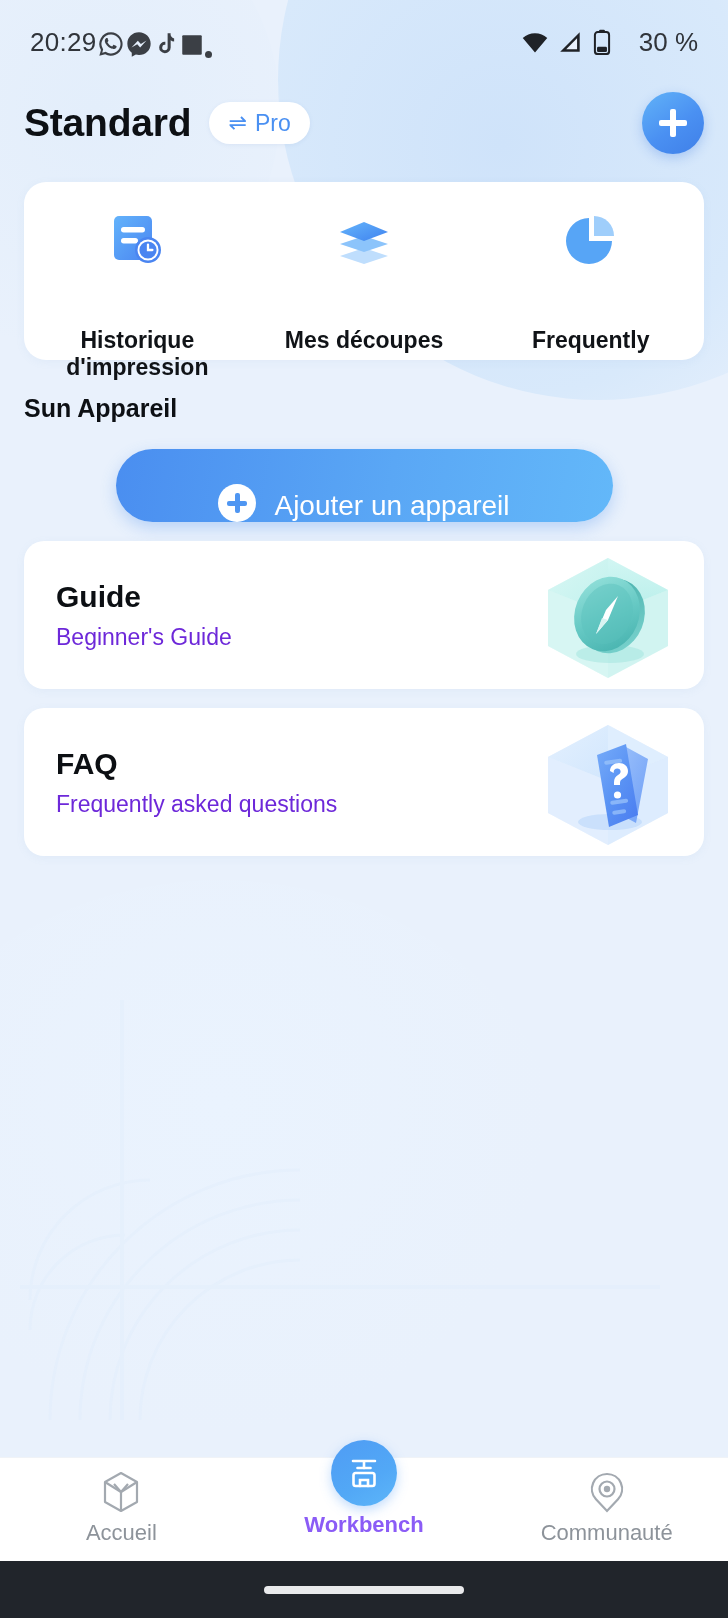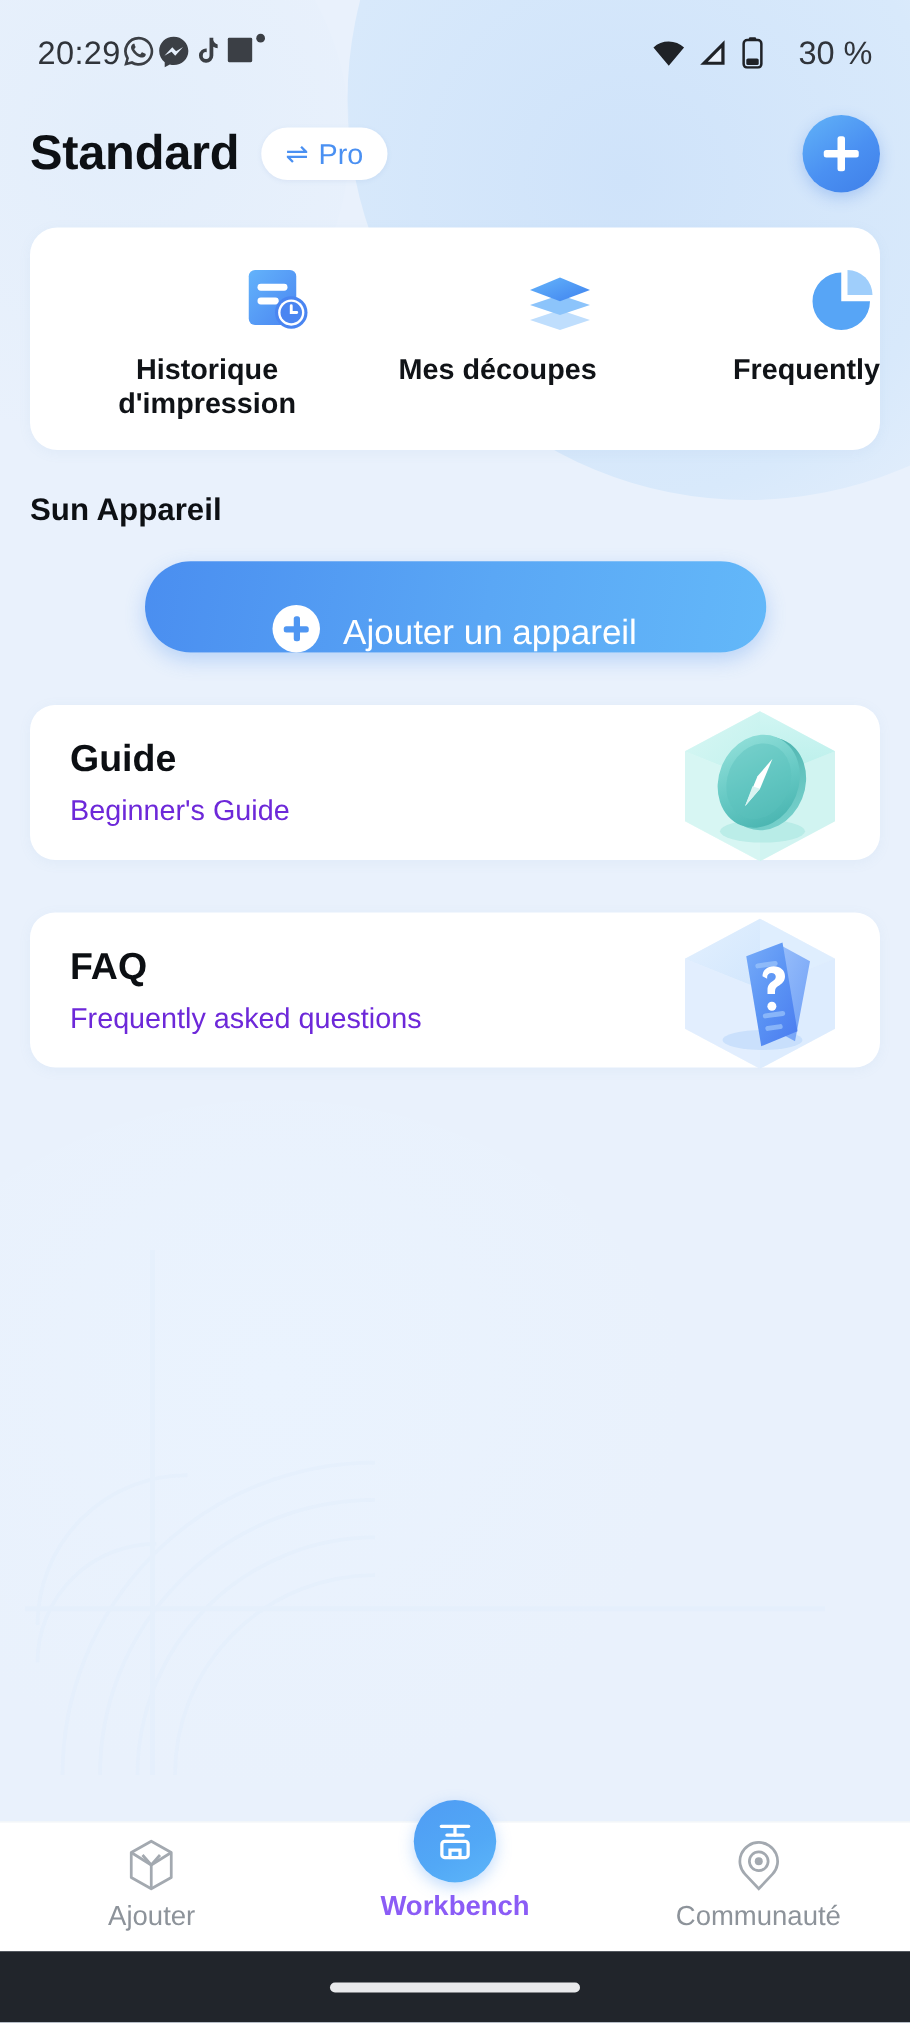--- a/index.html
+++ b/index.html
@@ -34,21 +34,21 @@
     position:absolute; left:20px; top:1000px;
     width:640px; height:420px; opacity:.45;
   }
 
   
   #status-bar {
     position:relative; z-index:3;
     height:84px; padding:0 30px;
     display:flex; align-items:center; justify-content:space-between;
   }
-  .sb-left { display:flex; align-items:flex-start; }
+  .sb-left { display:flex; align-items:flex-end; }
   .sb-time { font-size:26px; color:#30343a; letter-spacing:.3px; }
   .sb-right { display:flex; align-items:center; gap:9px; }
   .sb-batt-txt { font-size:26px; color:#30343a; margin-left:19px; }
   .sb-ico { display:block; }
   .sb-dot { width:7px; height:7px; border-radius:50%; background:#3b3f45; }
 
   
   #app-header {
     position:relative; z-index:3;
     height:78px; padding:0 24px;
@@ -85,21 +85,21 @@
   
   #quick-card {
     position:relative; z-index:3;
     margin:20px 24px 0; background:#fff;
     border-radius:22px; height:178px;
     display:flex; align-items:flex-start;
     box-shadow:0 2px 10px rgba(110,150,200,.07);
   }
   .qa-item {
     flex:1; display:flex; flex-direction:column;
-    align-items:flex-end; padding-top:30px;
+    align-items:center; padding-top:30px;gap:45px;
   }
   .qa-icon { height:56px; display:flex; align-items:center; justify-content:center; }
   .qa-label {
     margin-top:14px; font-size:23px; font-weight:bold;
     color:#101317; text-align:center; line-height:1.18;
     max-width:170px;
   }
 
   
   #section-device-title {
@@ -125,21 +125,21 @@
   #add-device-btn .circ::before, #add-device-btn .circ::after {
     content:""; position:absolute; background:#4f96f2; border-radius:2px;
   }
   #add-device-btn .circ::before { left:9px; top:17px; width:20px; height:5px; }
   #add-device-btn .circ::after  { top:9px; left:16.5px; width:5px; height:20px; }
   #add-device-btn .lbl { font-size:28px; color:#fff; }
 
   
   .info-card {
     position:relative; z-index:3;
-    margin:42px 24px 0; height:124px;
+    margin:19px 24px 0; height:148px;
     background:#fff; border-radius:20px;
     display:flex; align-items:center;
     padding:0 26px 0 32px;
     box-shadow:0 2px 10px rgba(110,150,200,.07);
   }
   .ic-text { flex:1; }
   .ic-title { font-size:30px; font-weight:bold; color:#0c0f13; }
   .ic-sub { margin-top:10px; font-size:23px; color:#6d28d9; }
   .ic-art { width:140px; height:128px; flex:none; display:flex; align-items:center; justify-content:center; }
 
@@ -388,21 +388,21 @@
 <div id="bottom-nav">
 
   <div class="nav-item">
     <div class="nav-ico">
       <svg width="40" height="44" viewBox="0 0 40 44" fill="none" stroke="#a3a9b0" stroke-width="2.2" stroke-linejoin="round">
         <path d="M20 3 36 12v20L20 41 4 32V12L20 3z"></path>
         <path d="M20 22v19M20 22 4 12M20 22l16-10"></path>
         <path d="M20 22 13 14M20 22l7-8"></path>
       </svg>
     </div>
-    <div class="nav-label">Ajouter</div>
+    <div class="nav-label">Accueil</div>
   </div>
 
   <div class="nav-item active">
     <div class="nav-bubble">
       <svg width="38" height="38" viewBox="0 0 38 38" fill="none" stroke="#fff" stroke-width="2.6" stroke-linecap="round">
         <path d="M8 7h22M19 7v7"></path>
         <path d="M12.5 14h13"></path>
         <rect x="8.5" y="19" width="21" height="13" rx="2.2"></rect>
         <path d="M15 32v-6h8v6"></path>
       </svg>

